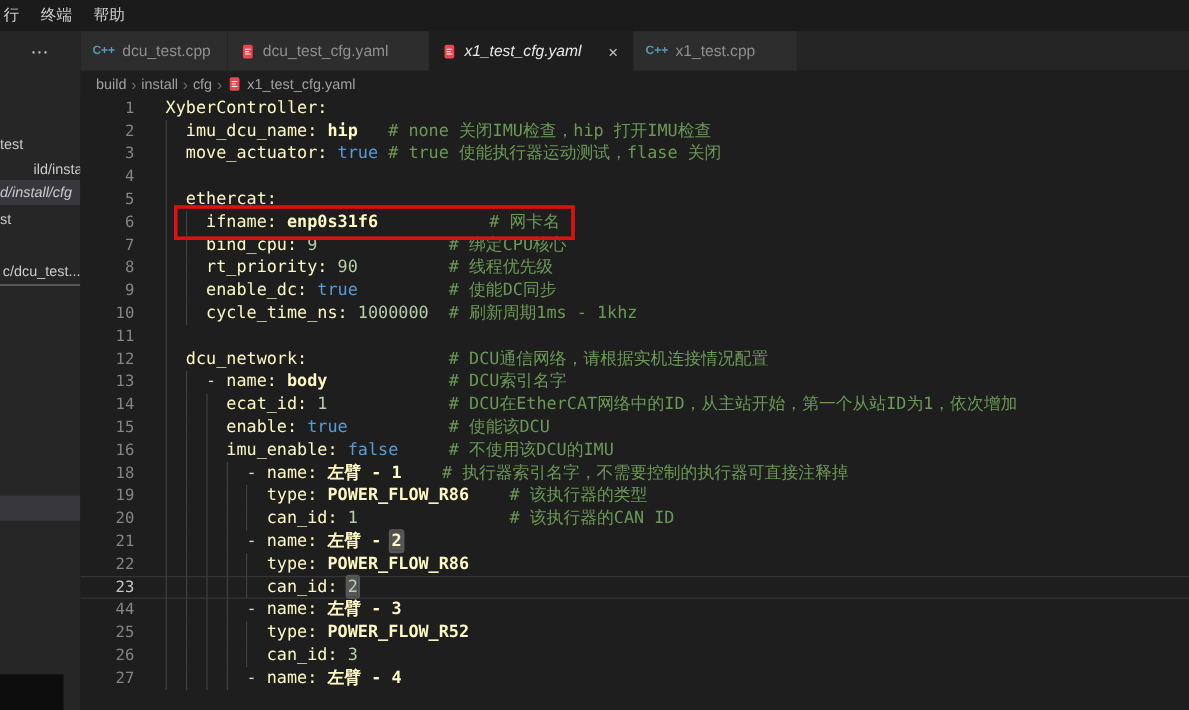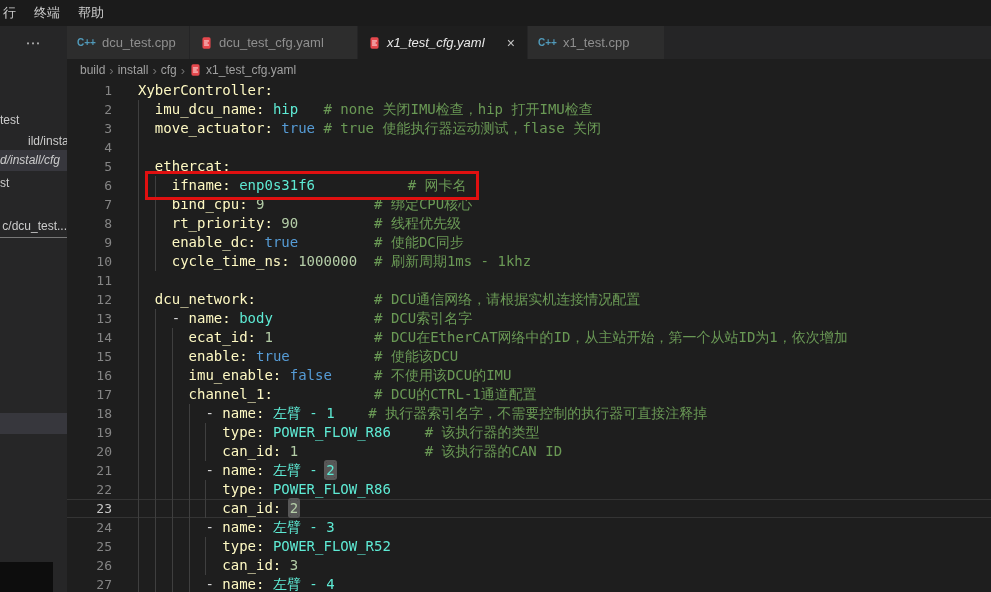--- a/index.html
+++ b/index.html
@@ -50,21 +50,21 @@
 
   
   .code-area { position:relative; flex:1; overflow:hidden; background:#1e1e1e; }
   .line { display:flex; height:19px; line-height:19px; font-family:"DejaVu Sans Mono", monospace; font-size:14px; }
   .line.current { box-shadow: inset 0 1px 0 #343434, inset 0 -1px 0 #343434; }
   .gutter { width:61px; flex:none; text-align:right; padding-right:16px; color:#858585; font-size:13px; }
   .line.current .gutter { color:#c6c6c6; }
   .code { position:relative; flex:1; white-space:pre; padding-left:10px; color:#d4d4d4; }
   .guide { position:absolute; top:0; bottom:0; width:1px; background:#3f3f3f; }
   .tk-k { color:#fef9c3; }
-  .tk-s { color:#5eead4; }
+  .tk-s { color:#fef9c3;font-weight:bold; }
   .tk-n { color:#b5cea8; }
   .tk-b { color:#569cd6; }
   .tk-c { color:#6a9955; }
   .tk-d { color:#d4d4d4; }
   .tk-p { color:#d4d4d4; }
   .tok.hl { background:#575757; box-shadow:0 0 0 2px #575757; border-radius:1px; }
 
   .red-annotation { position:absolute; left:78px; top:90px; width:334px; height:29px;
                     border:3px solid #e01010; pointer-events:none; }
 </style>
@@ -199,24 +199,20 @@
             </div>
             <div class="line">
               <div class="gutter">15</div>
               <div class="code"><span class="guide" style="left: calc(0ch + 10px);"></span><span class="guide" style="left: calc(2ch + 10px);"></span><span class="guide" style="left: calc(4ch + 10px);"></span><span class="tok tk-p">      </span><span class="tok tk-k">enable:</span><span class="tok tk-p"> </span><span class="tok tk-b">true</span><span class="tok tk-p">          </span><span class="tok tk-c"># 使能该DCU</span></div>
             </div>
             <div class="line">
               <div class="gutter">16</div>
               <div class="code"><span class="guide" style="left: calc(0ch + 10px);"></span><span class="guide" style="left: calc(2ch + 10px);"></span><span class="guide" style="left: calc(4ch + 10px);"></span><span class="tok tk-p">      </span><span class="tok tk-k">imu_enable:</span><span class="tok tk-p"> </span><span class="tok tk-b">false</span><span class="tok tk-p">     </span><span class="tok tk-c"># 不使用该DCU的IMU</span></div>
             </div>
             <div class="line">
-              <div class="gutter">17</div>
-              <div class="code"><span class="guide" style="left: calc(0ch + 10px);"></span><span class="guide" style="left: calc(2ch + 10px);"></span><span class="guide" style="left: calc(4ch + 10px);"></span><span class="tok tk-p">      </span><span class="tok tk-k">channel_1:</span><span class="tok tk-p">            </span><span class="tok tk-c"># DCU的CTRL-1通道配置</span></div>
-            </div>
-            <div class="line">
               <div class="gutter">18</div>
               <div class="code"><span class="guide" style="left: calc(0ch + 10px);"></span><span class="guide" style="left: calc(2ch + 10px);"></span><span class="guide" style="left: calc(4ch + 10px);"></span><span class="guide" style="left: calc(6ch + 10px);"></span><span class="tok tk-p">        </span><span class="tok tk-d">- </span><span class="tok tk-k">name:</span><span class="tok tk-p"> </span><span class="tok tk-s">左臂 - 1</span><span class="tok tk-p">    </span><span class="tok tk-c"># 执行器索引名字，不需要控制的执行器可直接注释掉</span></div>
             </div>
             <div class="line">
               <div class="gutter">19</div>
               <div class="code"><span class="guide" style="left: calc(0ch + 10px);"></span><span class="guide" style="left: calc(2ch + 10px);"></span><span class="guide" style="left: calc(4ch + 10px);"></span><span class="guide" style="left: calc(6ch + 10px);"></span><span class="guide" style="left: calc(8ch + 10px);"></span><span class="tok tk-p">          </span><span class="tok tk-k">type:</span><span class="tok tk-p"> </span><span class="tok tk-s">POWER_FLOW_R86</span><span class="tok tk-p">    </span><span class="tok tk-c"># 该执行器的类型</span></div>
             </div>
             <div class="line">
               <div class="gutter">20</div>
               <div class="code"><span class="guide" style="left: calc(0ch + 10px);"></span><span class="guide" style="left: calc(2ch + 10px);"></span><span class="guide" style="left: calc(4ch + 10px);"></span><span class="guide" style="left: calc(6ch + 10px);"></span><span class="guide" style="left: calc(8ch + 10px);"></span><span class="tok tk-p">          </span><span class="tok tk-k">can_id:</span><span class="tok tk-p"> </span><span class="tok tk-n">1</span><span class="tok tk-p">               </span><span class="tok tk-c"># 该执行器的CAN ID</span></div>
@@ -227,21 +223,21 @@
             </div>
             <div class="line">
               <div class="gutter">22</div>
               <div class="code"><span class="guide" style="left: calc(0ch + 10px);"></span><span class="guide" style="left: calc(2ch + 10px);"></span><span class="guide" style="left: calc(4ch + 10px);"></span><span class="guide" style="left: calc(6ch + 10px);"></span><span class="guide" style="left: calc(8ch + 10px);"></span><span class="tok tk-p">          </span><span class="tok tk-k">type:</span><span class="tok tk-p"> </span><span class="tok tk-s">POWER_FLOW_R86</span></div>
             </div>
             <div class="line current">
               <div class="gutter">23</div>
               <div class="code"><span class="guide" style="left: calc(0ch + 10px);"></span><span class="guide" style="left: calc(2ch + 10px);"></span><span class="guide" style="left: calc(4ch + 10px);"></span><span class="guide" style="left: calc(6ch + 10px);"></span><span class="guide" style="left: calc(8ch + 10px);"></span><span class="tok tk-p">          </span><span class="tok tk-k">can_id:</span><span class="tok tk-p"> </span><span class="tok tk-n hl">2</span></div>
             </div>
             <div class="line">
-              <div class="gutter">24</div>
+              <div class="gutter">44</div>
               <div class="code"><span class="guide" style="left: calc(0ch + 10px);"></span><span class="guide" style="left: calc(2ch + 10px);"></span><span class="guide" style="left: calc(4ch + 10px);"></span><span class="guide" style="left: calc(6ch + 10px);"></span><span class="tok tk-p">        </span><span class="tok tk-d">- </span><span class="tok tk-k">name:</span><span class="tok tk-p"> </span><span class="tok tk-s">左臂 - 3</span></div>
             </div>
             <div class="line">
               <div class="gutter">25</div>
               <div class="code"><span class="guide" style="left: calc(0ch + 10px);"></span><span class="guide" style="left: calc(2ch + 10px);"></span><span class="guide" style="left: calc(4ch + 10px);"></span><span class="guide" style="left: calc(6ch + 10px);"></span><span class="guide" style="left: calc(8ch + 10px);"></span><span class="tok tk-p">          </span><span class="tok tk-k">type:</span><span class="tok tk-p"> </span><span class="tok tk-s">POWER_FLOW_R52</span></div>
             </div>
             <div class="line">
               <div class="gutter">26</div>
               <div class="code"><span class="guide" style="left: calc(0ch + 10px);"></span><span class="guide" style="left: calc(2ch + 10px);"></span><span class="guide" style="left: calc(4ch + 10px);"></span><span class="guide" style="left: calc(6ch + 10px);"></span><span class="guide" style="left: calc(8ch + 10px);"></span><span class="tok tk-p">          </span><span class="tok tk-k">can_id:</span><span class="tok tk-p"> </span><span class="tok tk-n">3</span></div>
             </div>

